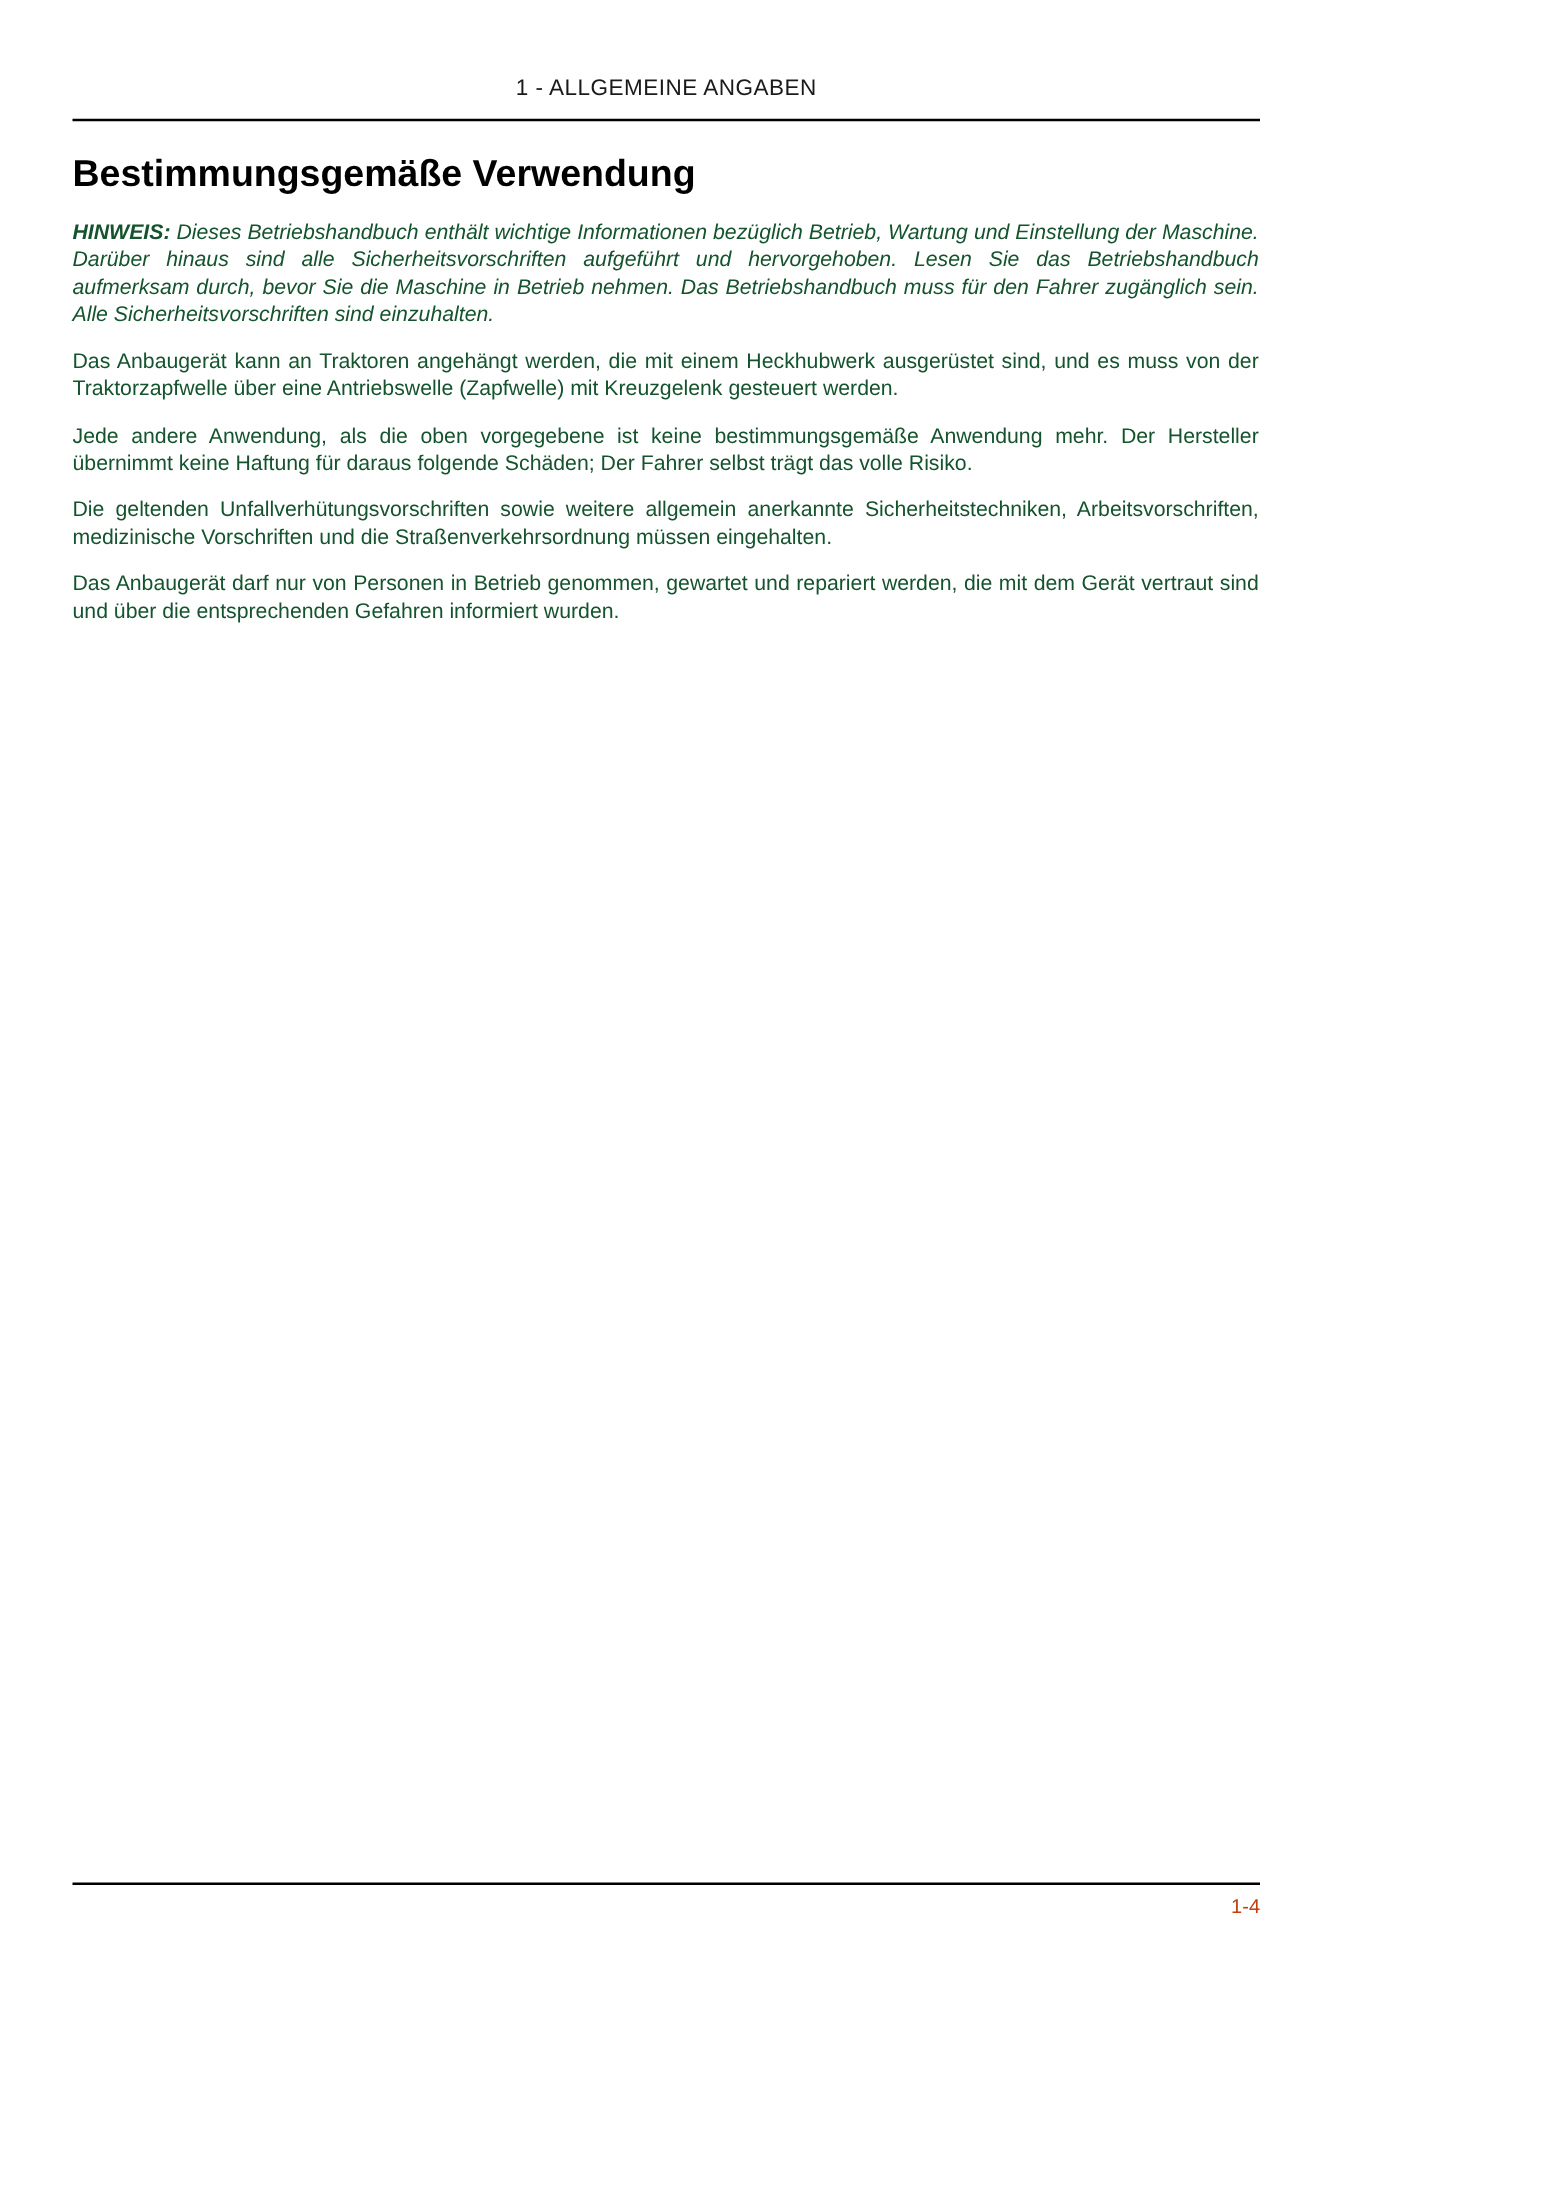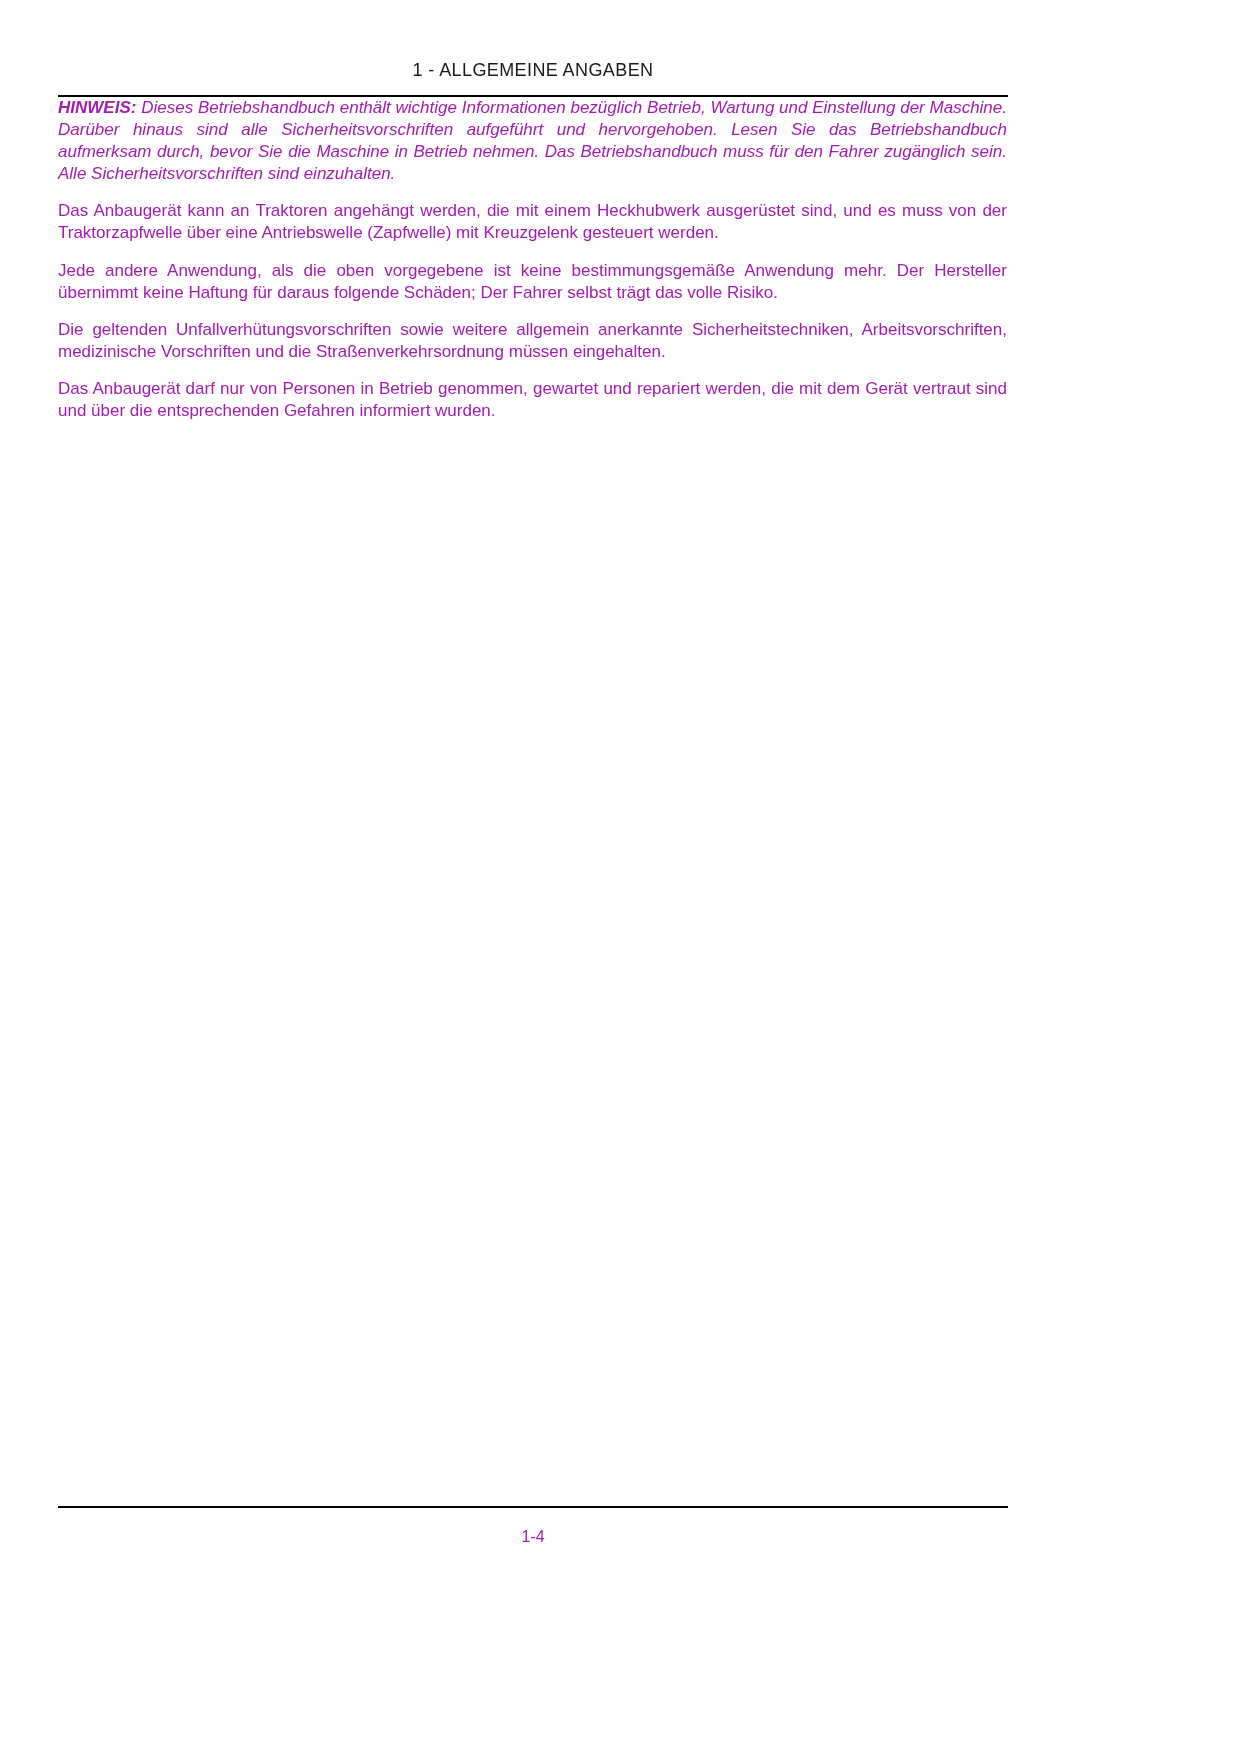--- a/index.html
+++ b/index.html
@@ -47,53 +47,54 @@
       font-size: 30px;
       font-weight: bold;
       margin: 26px 0 18px 0;
       color: #000;
     }
     p.body-par {
       font-size: 17px;
       line-height: 1.30;
       text-align: justify;
       margin: 0 1px 15px 0;
-      color: #a21caf;
+      color: #14532d;
     }
     p.note {
       font-style: italic;
     }
     .note-label {
       font-weight: bold;
       font-style: italic;
     }
     .footer {
       position: absolute;
       left: 58px;
       width: 950px;
       top: 1506px;
     }
     .footer-number {
-      text-align: center;
+      text-align: right;
       font-size: 16px;
-      padding-top: 20px;
-      color: #a21caf;
+      padding-top: 9px;
+      color: #c2410c;
     }
   </style>
 </head>
 <body>
 
 <div class="page">
   <div class="content">
 
     <header>
       <div class="header-title">1 - ALLGEMEINE ANGABEN</div>
       <hr class="rule header-rule">
     </header>
 
+    <h1 class="page-title">Bestimmungsgemäße Verwendung</h1>
 
     <p class="body-par note"><span class="note-label">HINWEIS:</span> <span>Dieses Betriebshandbuch enthält wichtige Informationen bezüglich Betrieb, Wartung und Einstellung der Maschine. Darüber hinaus sind alle Sicherheitsvorschriften aufgeführt und hervorgehoben. Lesen Sie das Betriebshandbuch aufmerksam durch, bevor Sie die Maschine in Betrieb nehmen. Das Betriebshandbuch muss für den Fahrer zugänglich sein. Alle Sicherheitsvorschriften sind einzuhalten.</span></p>
 
 
     <p class="body-par">Das Anbaugerät kann an Traktoren angehängt werden, die mit einem Heckhubwerk ausgerüstet sind, und es muss von der Traktorzapfwelle über eine Antriebswelle (Zapfwelle) mit Kreuzgelenk gesteuert werden.</p>
 
     <p class="body-par">Jede andere Anwendung, als die oben vorgegebene ist keine bestimmungsgemäße Anwendung mehr. Der Hersteller übernimmt keine Haftung für daraus folgende Schäden; Der Fahrer selbst trägt das volle Risiko.</p>
 
     <p class="body-par">Die geltenden Unfallverhütungsvorschriften sowie weitere allgemein anerkannte Sicherheitstechniken, Arbeitsvorschriften, medizinische Vorschriften und die Straßenverkehrsordnung müssen eingehalten.</p>
 

